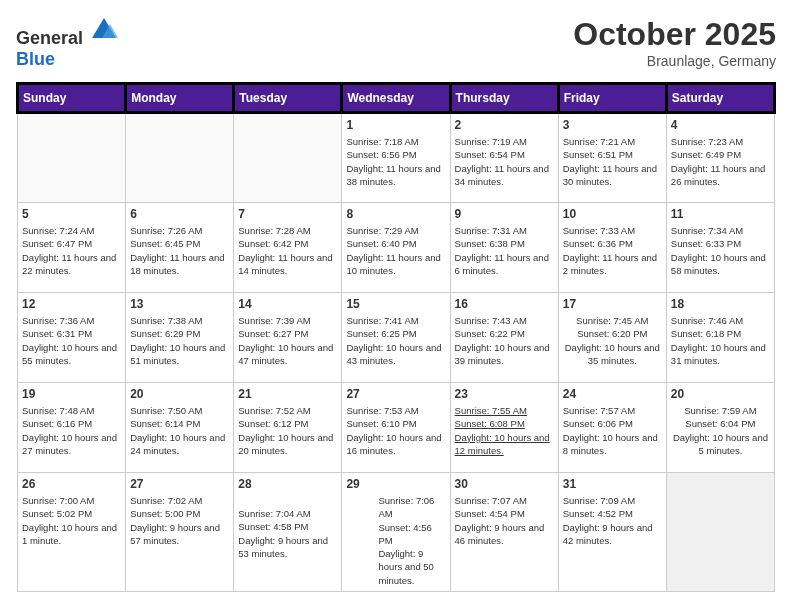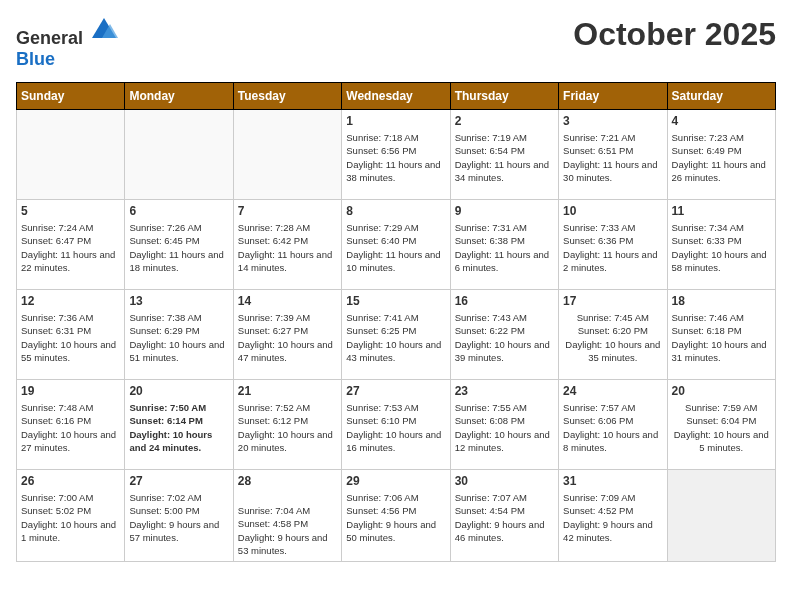--- a/index.html
+++ b/index.html
@@ -47,27 +47,27 @@
     .calendar-subtitle {
       font-size: 14px;
       color: #555;
     }
     table {
       width: 100%;
       border-collapse: collapse;
       table-layout: fixed;
     }
     th {
-      background-color: #a16207;
+      background-color: #4c1d95;
       color: #fff;
       font-size: 12px;
       font-weight: bold;
       padding: 6px 4px;
       text-align: left;
-      border: 1px solid #000000;
+      border: 3px solid #000000;
     }
     td {
       vertical-align: top;
       border: 1px solid #ccc;
       padding: 4px;
       font-size: 10px;
       color: #333;
       height: 90px;
       background: #fff;
     }
@@ -98,20 +98,21 @@
       <svg class="logo-icon" viewBox="0 0 28 28">
         <polygon points="14,2 26,22 2,22" fill="#1a6fc4"></polygon>
         <polygon points="20,8 28,22 12,22" fill="#4a9de0" opacity="0.7"></polygon>
       </svg>
       <br>
       <span class="logo-text-blue">Blue</span>
     </div>
   </div>
   <div class="title-block">
     <div class="calendar-title">October 2025</div>
+    <div class="calendar-subtitle">Braunlage, Germany</div>
   </div>
 </div>
 
 <table>
   <thead>
     <tr>
     <th>Sunday</th>
         <th>Monday</th>
         <th>Tuesday</th>
         <th>Wednesday</th>
@@ -240,39 +241,39 @@
       </tr>
       <tr>
         <td>
           <div class="day-number">19</div>
           <div class="day-info" style="white-space: pre-line;">Sunrise: 7:48 AM
 Sunset: 6:16 PM
 Daylight: 10 hours and 27 minutes.</div>
         </td>
         <td>
           <div class="day-number">20</div>
-          <div class="day-info" style="white-space: pre-line; font-weight: bold;">Sunrise: 7:50 AM
+          <div class="day-info" style="white-space: pre-line;">Sunrise: 7:50 AM
 Sunset: 6:14 PM
 Daylight: 10 hours and 24 minutes.</div>
         </td>
         <td>
           <div class="day-number">21</div>
           <div class="day-info" style="white-space: pre-line;">Sunrise: 7:52 AM
 Sunset: 6:12 PM
 Daylight: 10 hours and 20 minutes.</div>
         </td>
         <td>
           <div class="day-number">27</div>
           <div class="day-info" style="white-space: pre-line;">Sunrise: 7:53 AM
 Sunset: 6:10 PM
 Daylight: 10 hours and 16 minutes.</div>
         </td>
         <td>
           <div class="day-number">23</div>
-          <div class="day-info" style="white-space: pre-line;">Sunrise: 7:55 AM
+          <div class="day-info" style="white-space: pre-line; text-decoration: underline;">Sunrise: 7:55 AM
 Sunset: 6:08 PM
 Daylight: 10 hours and 12 minutes.</div>
         </td>
         <td>
           <div class="day-number">24</div>
           <div class="day-info" style="white-space: pre-line;">Sunrise: 7:57 AM
 Sunset: 6:06 PM
 Daylight: 10 hours and 8 minutes.</div>
         </td>
         <td>
@@ -296,21 +297,21 @@
 Daylight: 9 hours and 57 minutes.</div>
         </td>
         <td>
           <div class="day-number">28</div>
           <div class="day-info" style="white-space: pre-line; margin-top: 16px;">Sunrise: 7:04 AM
 Sunset: 4:58 PM
 Daylight: 9 hours and 53 minutes.</div>
         </td>
         <td>
           <div class="day-number">29</div>
-          <div class="day-info" style="white-space: pre-line;">Sunrise: 7:06 AM
+          <div class="day-info" style="white-space: pre-line; margin-left: 32px;">Sunrise: 7:06 AM
 Sunset: 4:56 PM
 Daylight: 9 hours and 50 minutes.</div>
         </td>
         <td>
           <div class="day-number">30</div>
           <div class="day-info" style="white-space: pre-line;">Sunrise: 7:07 AM
 Sunset: 4:54 PM
 Daylight: 9 hours and 46 minutes.</div>
         </td>
         <td>

